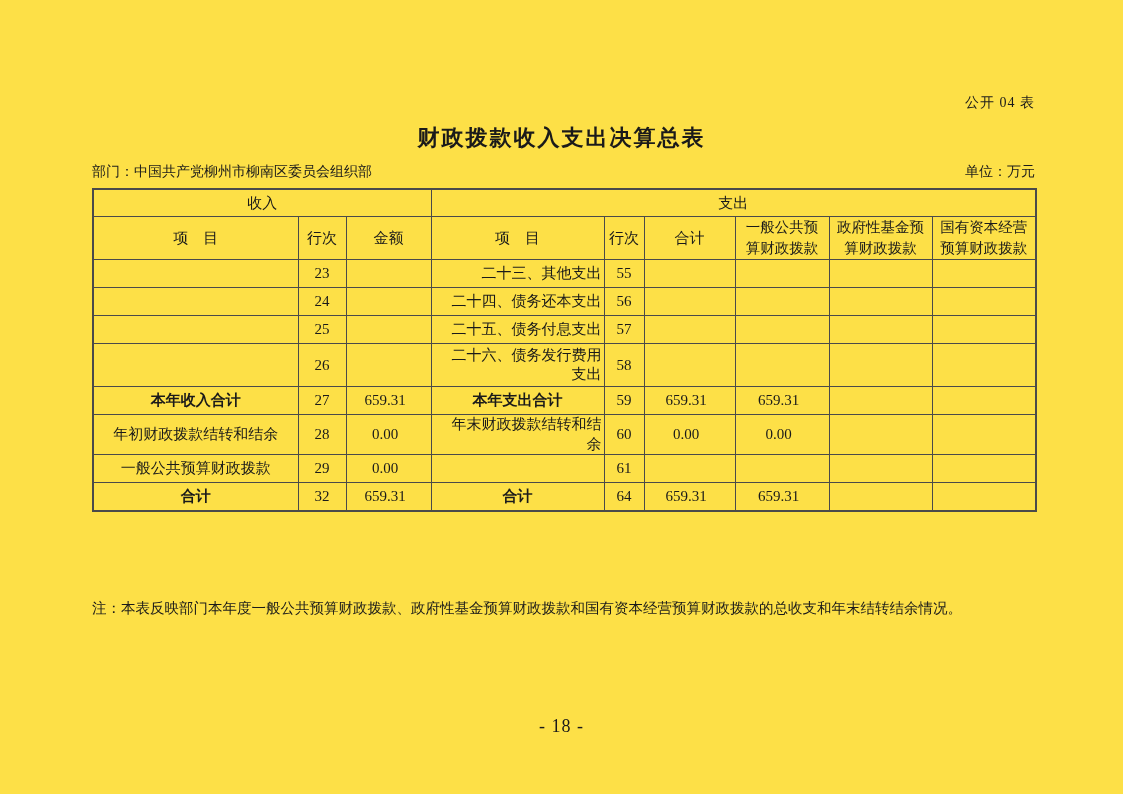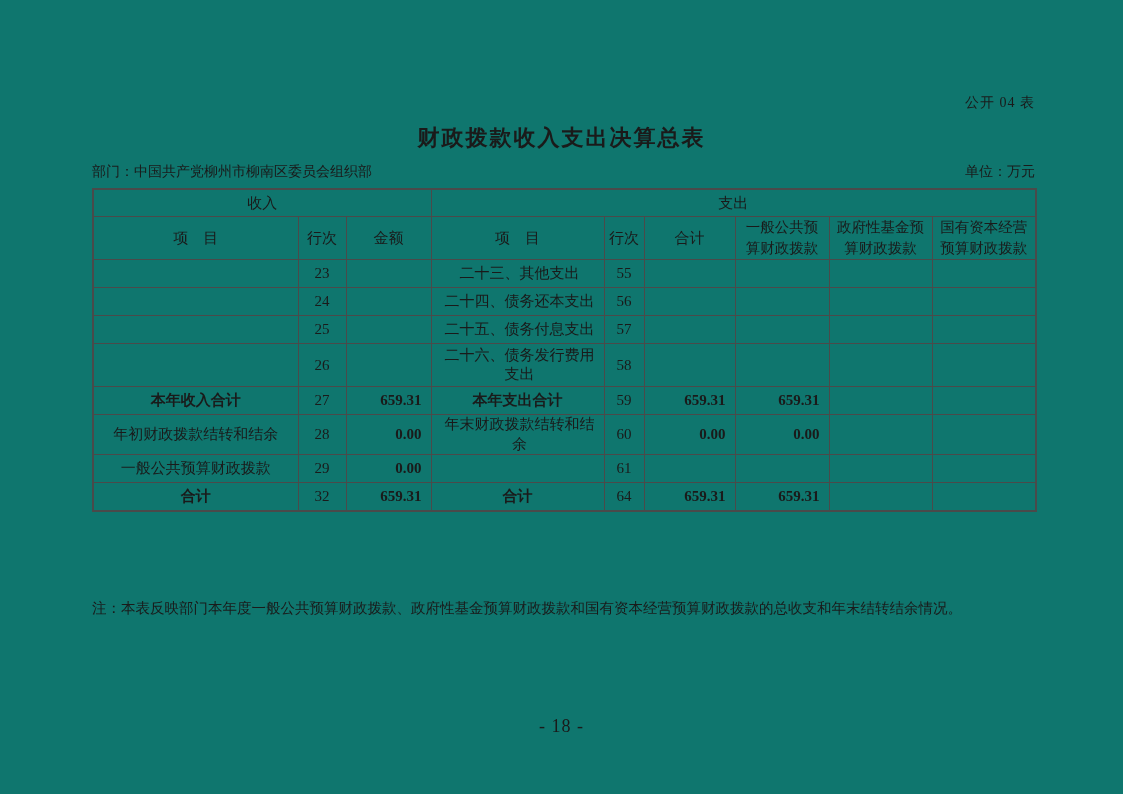--- a/index.html
+++ b/index.html
@@ -3,39 +3,39 @@
 <meta charset="utf-8">
 <style>
   html,body{margin:0;padding:0;background:#ffffff;}
   body{
     width:1123px;height:794px;
     font-family:"Liberation Serif","DejaVu Serif",serif;
     color:#1a1a1a;
     position:relative;
     overflow:hidden;
   }
-  .page{position:absolute;top:0;left:0;width:1123px;height:794px;background:#0f766e;}
+  .page{position:absolute;top:0;left:0;width:1123px;height:794px;background:#fde047;}
   .form-label{position:absolute;top:94px;right:88px;font-size:14px;letter-spacing:1px;}
   .title{position:absolute;top:123px;left:0;width:100%;text-align:center;
          font-size:22px;font-weight:bold;margin:0;letter-spacing:2px;}
   .meta-row{position:absolute;top:163px;left:92px;width:943px;
             display:flex;justify-content:space-between;font-size:14px;}
   table.main{position:absolute;top:188px;left:92px;width:943px;
              border-collapse:collapse;table-layout:fixed;
              border:2px solid #4a4a4a;}
   td{border:1px solid #4a4a4a;font-size:15px;text-align:center;
      vertical-align:middle;padding:0 2px;overflow:hidden;}
   tr.r-h1 td{height:26px;font-size:15px;}
   tr.r-h2 td{height:42px;}
   tr.r-lanci td{height:28px;}
   tr.r td{height:27px;}
   tr.r-tall td{height:42px;}
   td.wrap{white-space:pre-line;line-height:1.45;font-size:14.5px;}
-  td.c-exitem{text-align:center;padding-left:6px;line-height:1.3;}
-  td.c-num{text-align:right;padding-right:9px;font-weight:bold;}
+  td.c-exitem{text-align:right;padding-left:6px;line-height:1.3;}
+  td.c-num{text-align:center;padding-right:9px;}
   td.bold{font-weight:bold;text-align:center;padding-left:2px;font-family:Liberation Serif, serif;}
   .note{position:absolute;top:599px;left:92px;width:960px;font-size:14.5px;}
   .page-number{position:absolute;top:716px;left:0;width:100%;
                text-align:center;font-size:18px;letter-spacing:1px;}
 </style>
 </head>
 <body>
 
 <div class="page">
 

